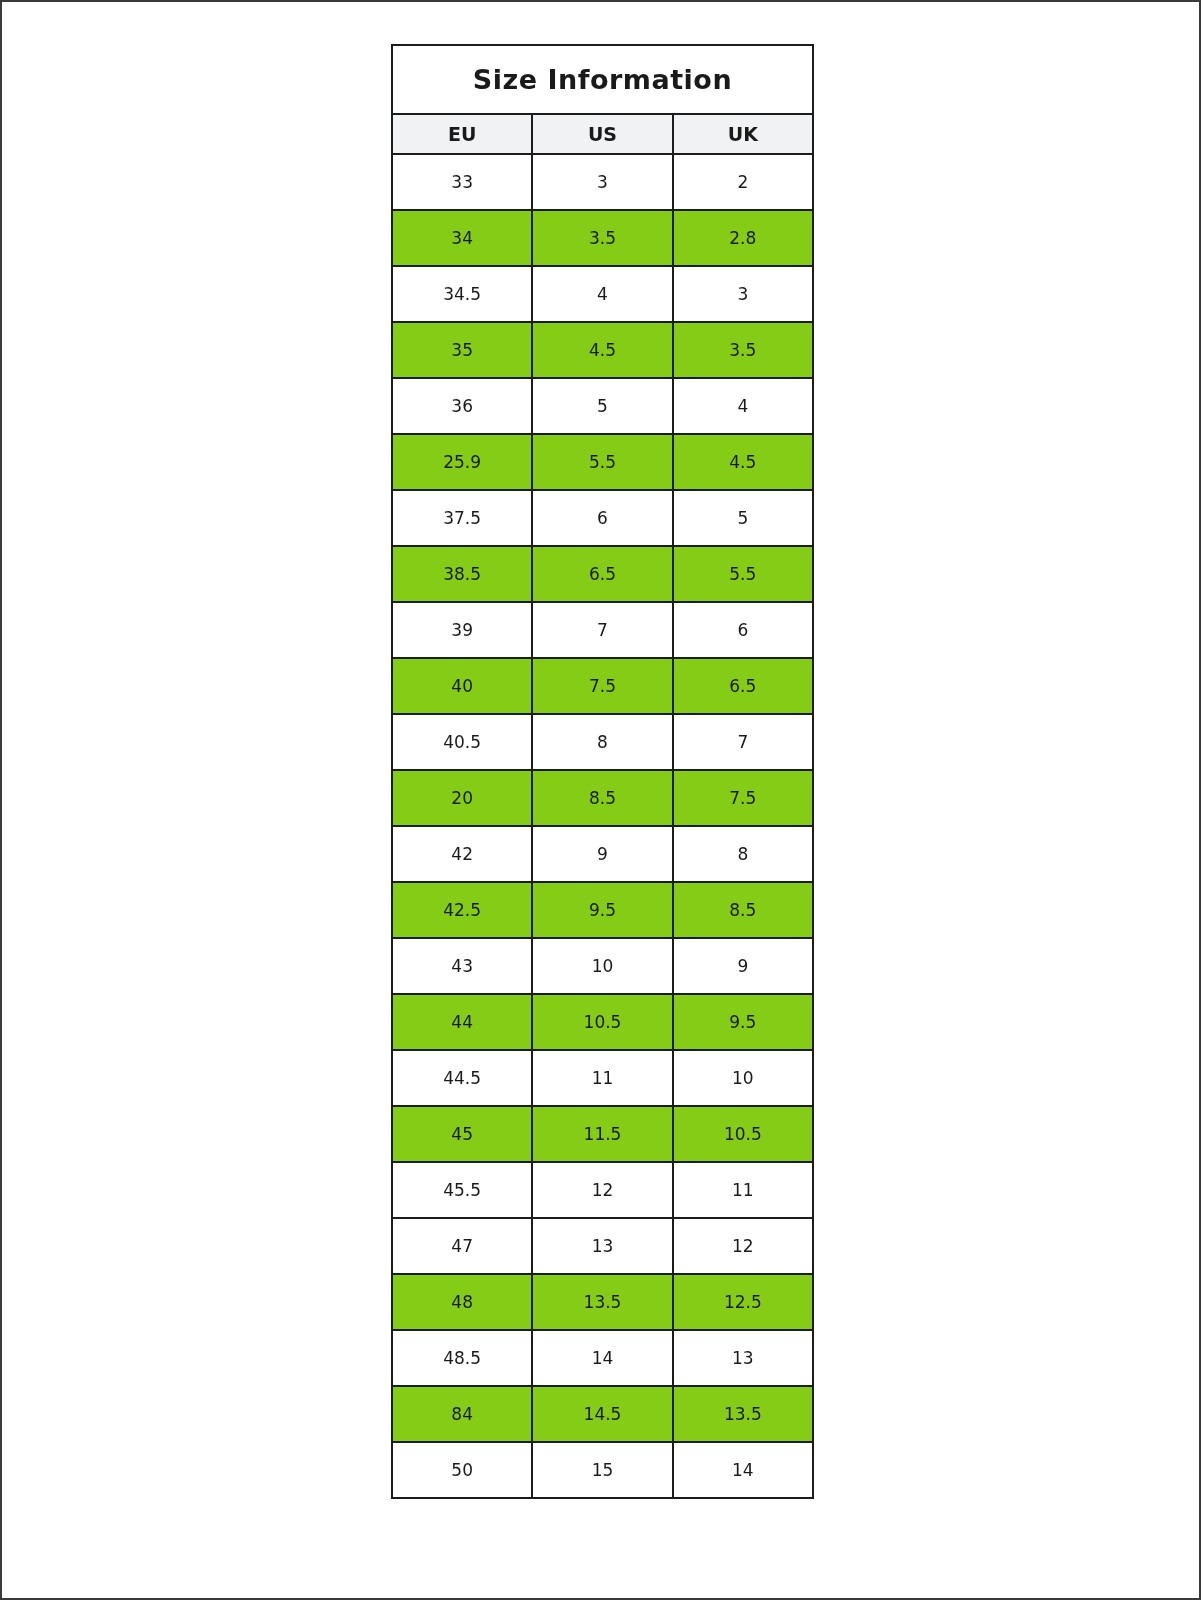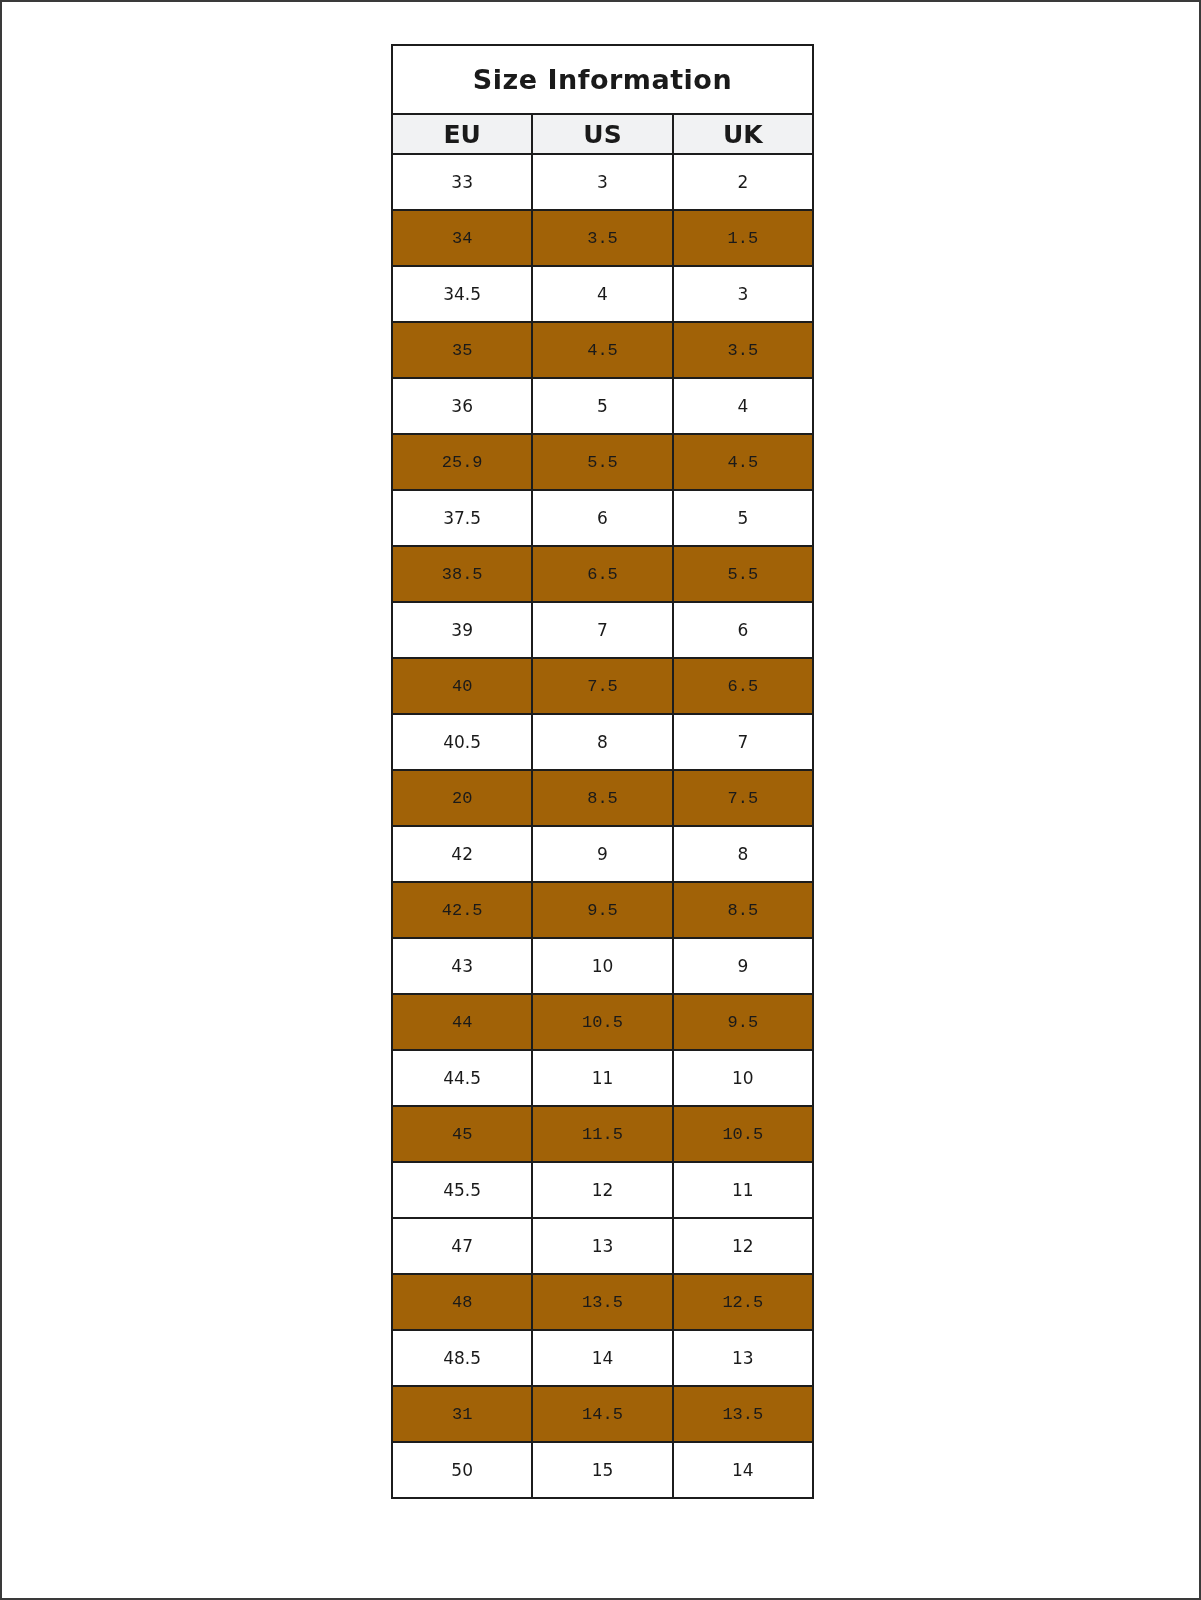--- a/index.html
+++ b/index.html
@@ -33,30 +33,30 @@
     background: #ffffff;
   }
   .title-cell {
     height: 69px;
     font-size: 27px;
     font-weight: bold;
     letter-spacing: 0.5px;
   }
   .col-header {
     height: 40px;
-    font-size: 25px;
+    font-size: 19px;
     font-weight: bold;
     background: #f1f2f3 !important;
   }
   .data-cell {
     height: 56px;
     font-size: 17px;
     font-weight: normal;
   }
-  tr.row-alt td { background: #a16207; font-family: Liberation Mono, monospace; }
+  tr.row-alt td { background: #84cc16; }
 </style>
 </head>
 <body>
 
 <div class="page">
   <table class="size-table">
     <thead>
       <tr>
         <th class="title-cell" colspan="3">Size Information</th>
       </tr>
@@ -68,21 +68,21 @@
     </thead>
     <tbody id="size-rows">
         <tr>
           <td class="data-cell">33</td>
           <td class="data-cell">3</td>
           <td class="data-cell">2</td>
         </tr>
         <tr class="row-alt">
           <td class="data-cell">34</td>
           <td class="data-cell">3.5</td>
-          <td class="data-cell">1.5</td>
+          <td class="data-cell">2.8</td>
         </tr>
         <tr>
           <td class="data-cell">34.5</td>
           <td class="data-cell">4</td>
           <td class="data-cell">3</td>
         </tr>
         <tr class="row-alt">
           <td class="data-cell">35</td>
           <td class="data-cell">4.5</td>
           <td class="data-cell">3.5</td>
@@ -171,21 +171,21 @@
           <td class="data-cell">48</td>
           <td class="data-cell">13.5</td>
           <td class="data-cell">12.5</td>
         </tr>
         <tr>
           <td class="data-cell">48.5</td>
           <td class="data-cell">14</td>
           <td class="data-cell">13</td>
         </tr>
         <tr class="row-alt">
-          <td class="data-cell">31</td>
+          <td class="data-cell">84</td>
           <td class="data-cell">14.5</td>
           <td class="data-cell">13.5</td>
         </tr>
         <tr>
           <td class="data-cell">50</td>
           <td class="data-cell">15</td>
           <td class="data-cell">14</td>
         </tr>
       </tbody>
   </table>

